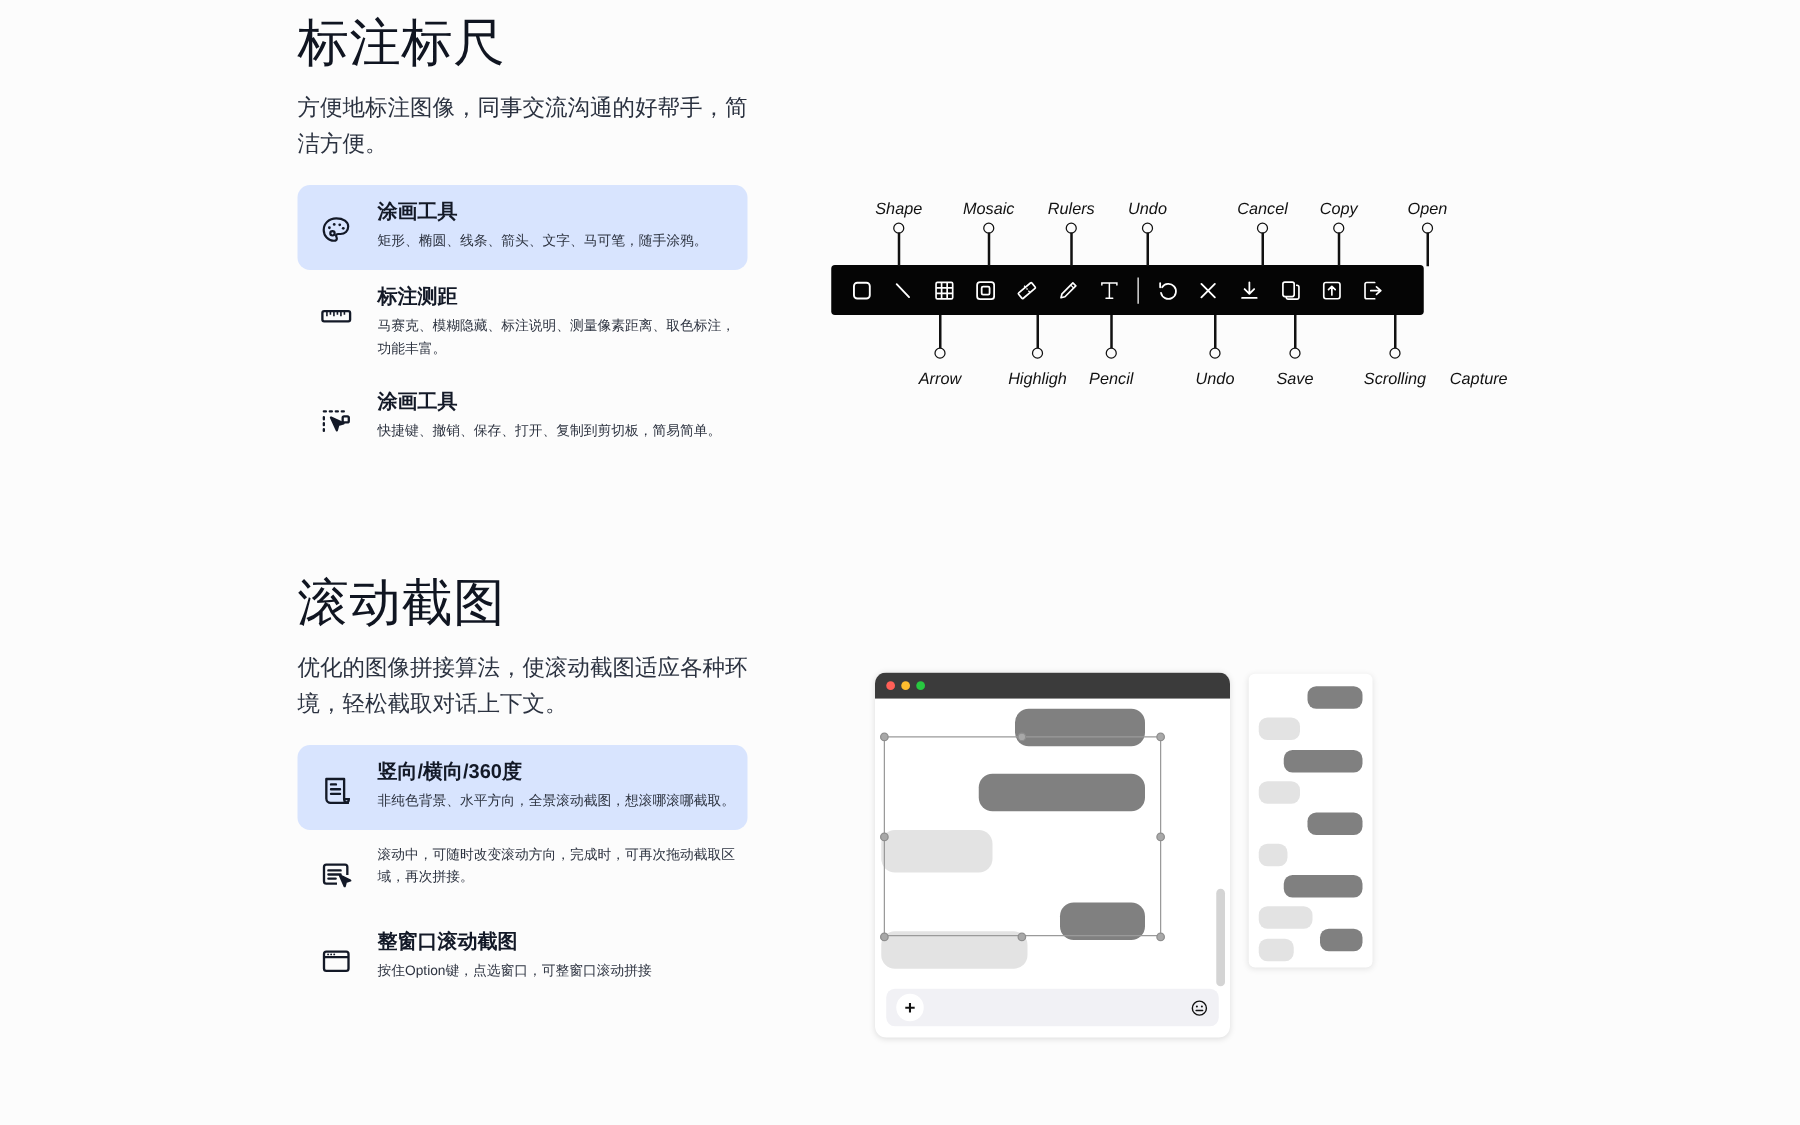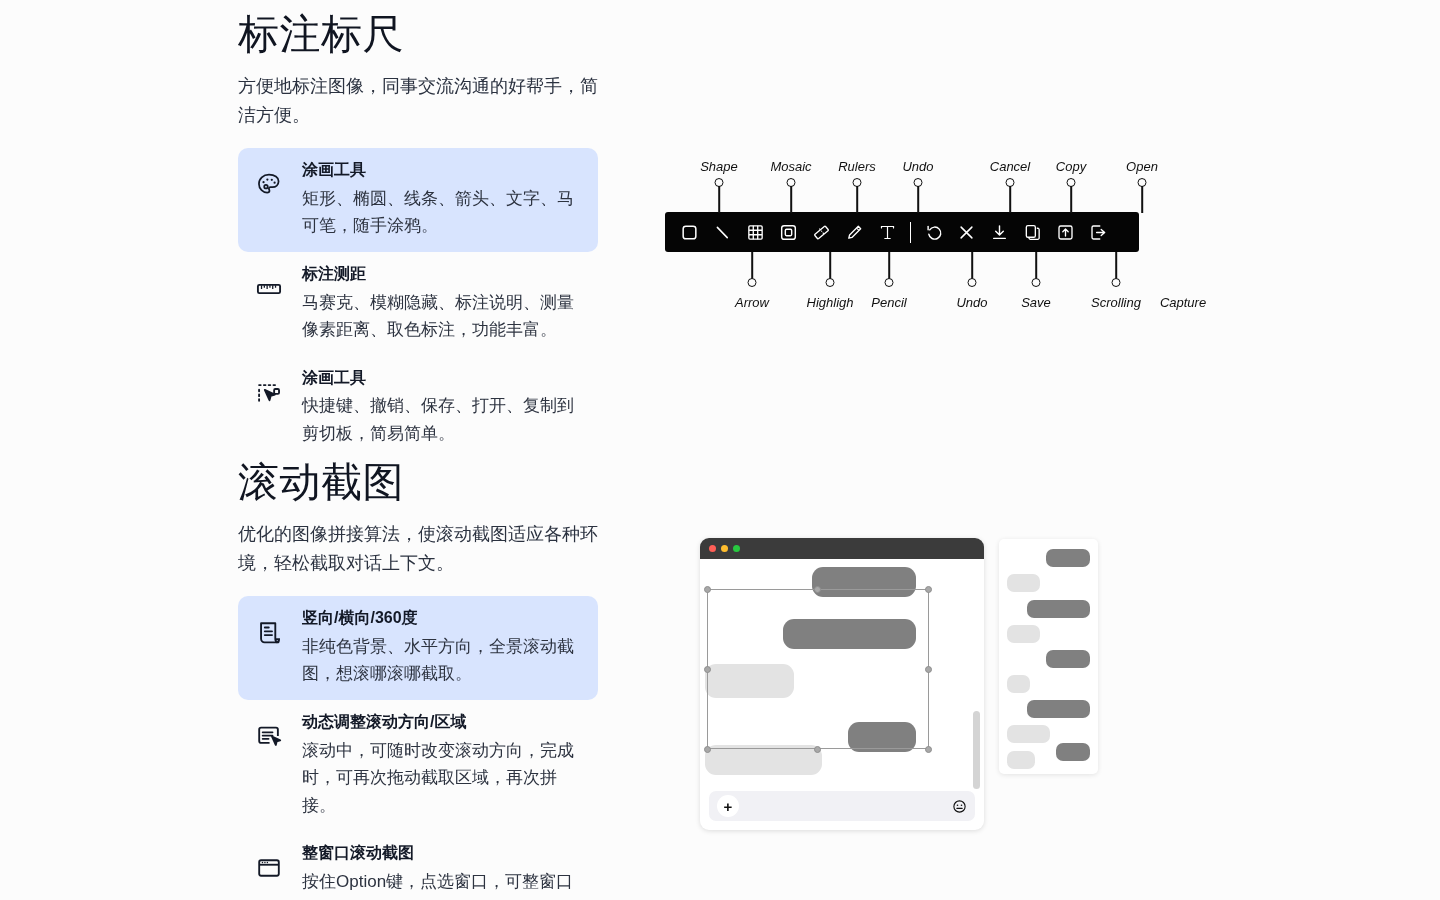--- a/index.html
+++ b/index.html
@@ -34,21 +34,21 @@
     display: flex; align-items: center; justify-content: center;
     margin-top: 6px;
   }
   .f-icon svg { display: block; }
   .f-body { flex: 1 1 auto; min-width: 0; }
   .f-title {
     font-size: 16px; font-weight: 700; color: #131927;
     margin: 0 0 4px 0; line-height: 1.3;
   }
   .f-desc {
-    font-size: 17px; line-height: 1.62; color: #2d3340;
+    font-size: 11px; line-height: 1.62; color: #2d3340;
     margin: 0; font-weight: 400;
   }
 
   
   .toolbar-wrap { position: absolute; left: 665px; top: 160px; width: 480px; height: 150px; font-style: italic; }
   .tb-bar {
     position: absolute; left: 0; top: 52px; width: 474px; height: 40px;
     background: #050505; border-radius: 3px;
     display: flex; align-items: center; padding: 0 8px;
   }
@@ -195,21 +195,20 @@
 
     <div class="feature">
       <span class="f-icon">
         <svg width="28" height="28" viewBox="0 0 24 24" fill="none" stroke="#131927" stroke-width="1.6">
           <path d="M19.6 11.2V5.6a1.6 1.6 0 0 0-1.6-1.6H5.2a1.6 1.6 0 0 0-1.6 1.6v9.8a1.6 1.6 0 0 0 1.6 1.6h7.3" stroke-linejoin="round"></path>
           <path d="M6.6 8h8.4M6.6 10.8h8.4M6.6 13.6h5" stroke-linecap="round"></path>
           <path d="M14.6 11.6l7 3.3-3 .9-.8 3z" fill="#131927" stroke-linejoin="round"></path>
         </svg>
       </span>
       <div class="f-body">
-        <p class="f-title">动态调整滚动方向/区域</p>
         <p class="f-desc">滚动中，可随时改变滚动方向，完成时，可再次拖动截取区域，再次拼接。</p>
       </div>
     </div>
 
     <div class="feature">
       <span class="f-icon">
         <svg width="28" height="28" viewBox="0 0 24 24" fill="none" stroke="#131927" stroke-width="1.6">
           <rect x="3.6" y="5.4" width="16.8" height="13.2" rx="1.6"></rect>
           <path d="M3.6 9.2h16.8"></path>
           <circle cx="6.4" cy="7.3" r=".65" fill="#131927" stroke="none"></circle>

